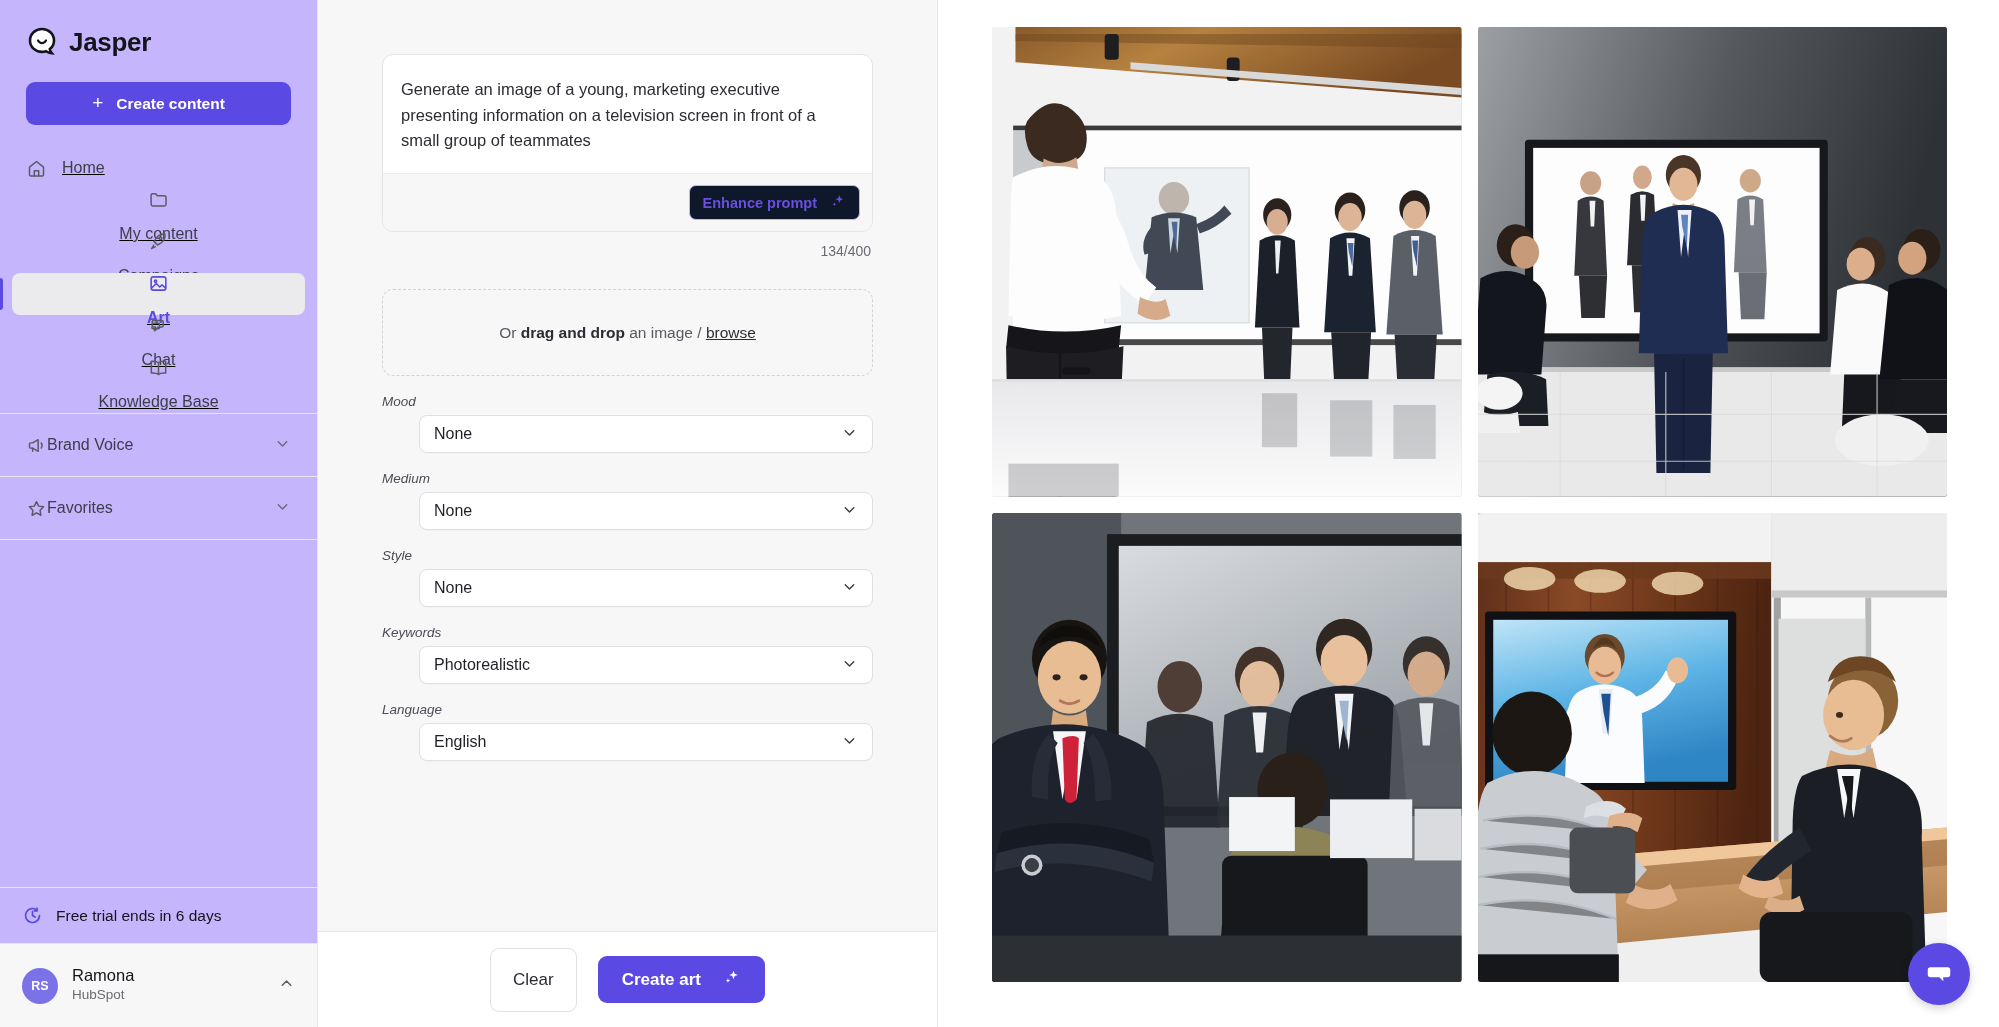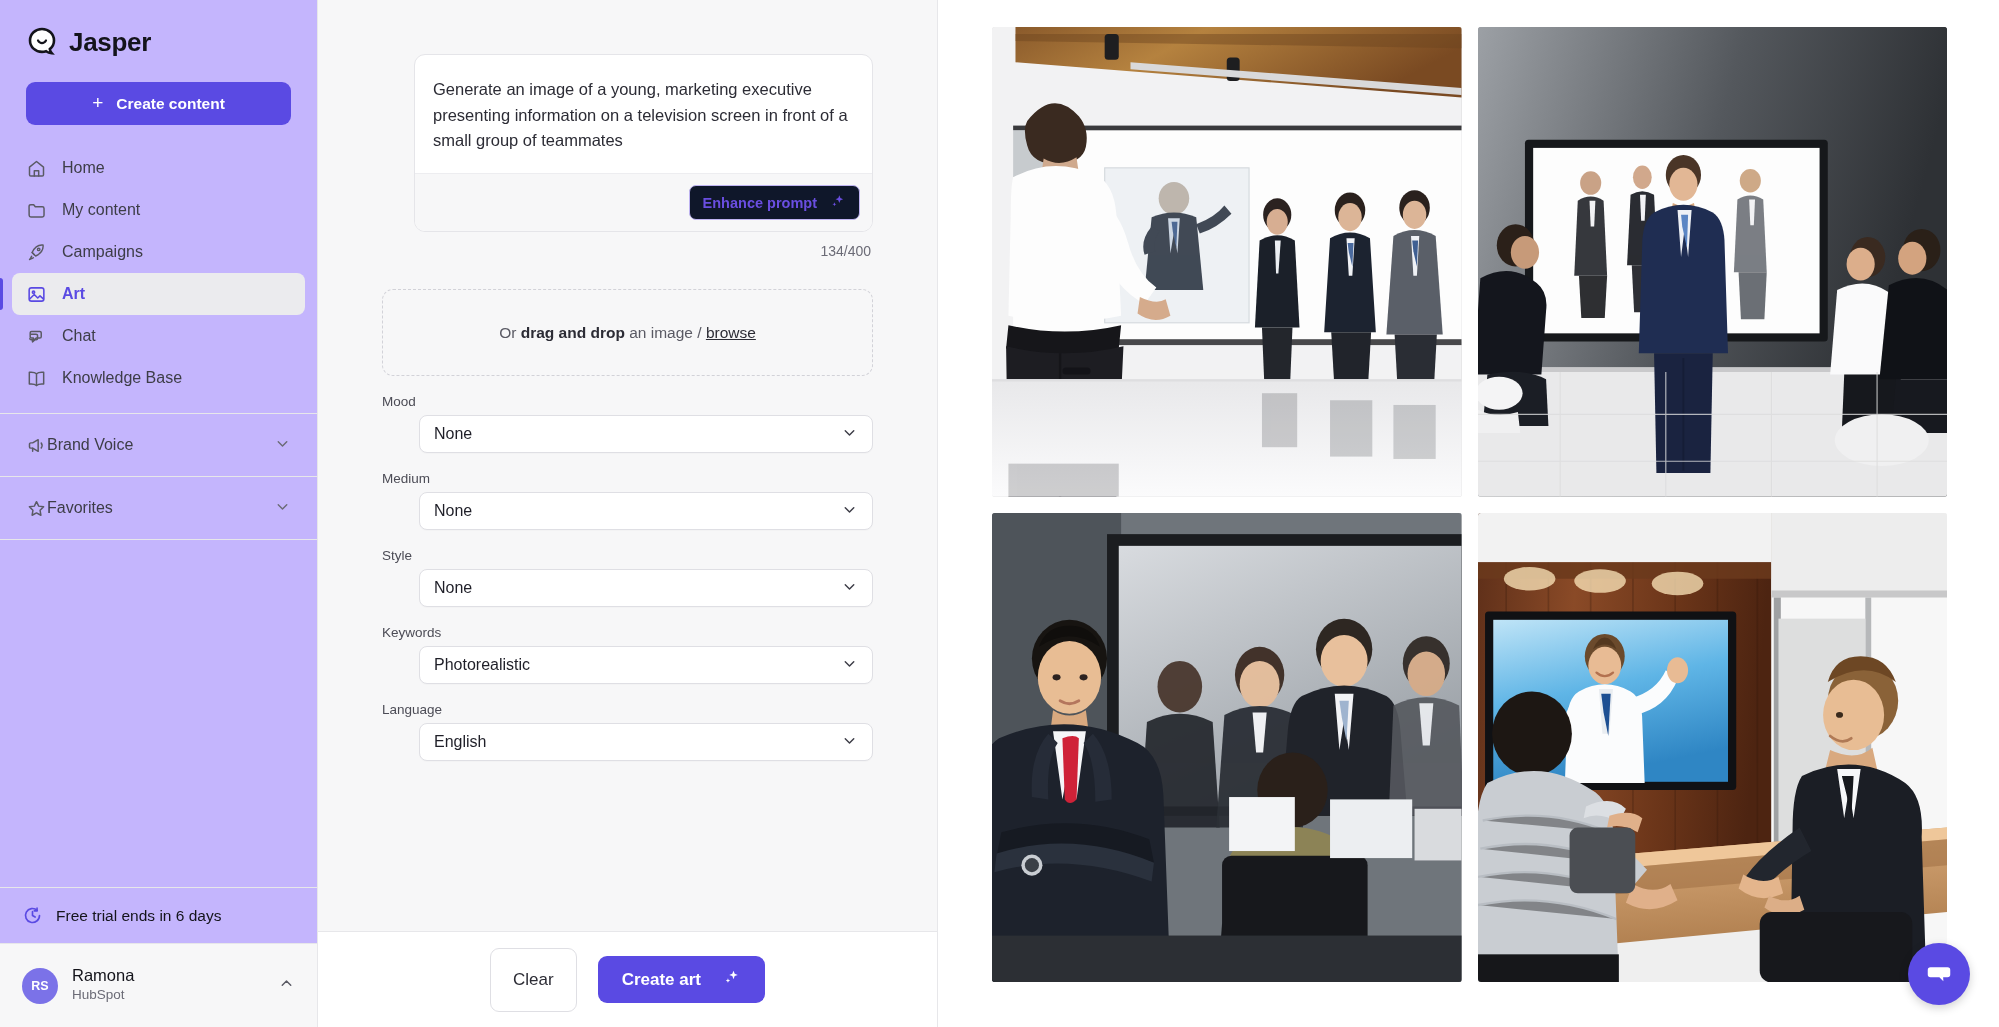--- a/index.html
+++ b/index.html
@@ -31,30 +31,30 @@
     background: #5a4ae3;
     border-radius: 9px;
     color: #fff;
     font-size: 15.5px; font-weight: 700;
     display: flex; align-items: center; justify-content: center; gap: 13px;
     cursor: pointer; border: none;
     font-family: "Liberation Sans", sans-serif;
   }
   .create-btn .plus { font-size: 19px; font-weight: 400; line-height: 1; margin-top: -2px;}
 
-  .nav { margin-top: 22px; padding: 0 12px; display: flex; flex-direction: column; }
+  .nav { margin-top: 22px; padding: 0 12px; display: flex; flex-direction: column; text-decoration: underline; }
   .nav-item {
     display: flex; align-items: center; gap: 15px;
     height: 42px; padding: 0 14px;
     border-radius: 8px;
     color: #3d3d47; font-size: 16px;
     cursor: pointer; position: relative;
     margin-bottom: 0px;
   }
-  .nav-item + .nav-item { margin-top: 0px; }
+  .nav-item + .nav-item { margin-top: 0px; flex-direction: column; }
   .nav-item.active { background: #ebebee; color: #5a4ae3; font-weight: 700; }
   .nav-item.active::before {
     content:""; position:absolute; left:-12px; top:5px; bottom:5px; width:3px;
     background:#5a4ae3; border-radius:0 3px 3px 0;
   }
   .nav-icon { width: 21px; height: 21px; flex: 0 0 21px; display:flex; align-items:center; justify-content:center;}
   .nav-icon svg { width: 21px; height: 21px; }
 
   .divider { height: 1px; background: #e7e7ea; margin: 14px 0 0 0; }
 
@@ -96,21 +96,20 @@
     display:flex; flex-direction:column; position:relative;
   }
   .center-scroll { flex:1 1 auto; overflow:hidden; padding: 0 64px; }
 
   .prompt-card {
     margin-top: 54px;
     background: #fff;
     border: 1px solid #e5e5e9;
     border-radius: 11px;
     overflow: hidden;
-    margin-left: 32px;
   }
   .prompt-text {
     padding: 22px 18px 6px 18px;
     font-size: 16.5px; line-height: 1.56; color: #2c2c35;
     min-height: 118px;
     outline: none;
   }
   .prompt-foot {
     background:#f7f7f8;
     border-top: 1px solid #ededf0;
@@ -130,21 +129,21 @@
     border: 1.5px dashed #d2d2d8;
     border-radius: 11px;
     height: 87px;
     display:flex; align-items:center; justify-content:center;
     font-size:15.5px; color:#5a5a64; cursor:pointer;
   }
   .dropzone b { color:#2c2c35; font-weight:700; }
   .dropzone u { color:#2c2c35; }
 
   .field { margin-top: 18px; }
-  .field-label { font-size:13.5px; color:#4c4c56; margin-bottom:6px; }
+  .field-label { font-size:13.5px; color:#4c4c56; margin-bottom:6px;font-style:italic; }
   .select {
     height: 38px; background:#fff;
     border:1px solid #dfdfe4; border-radius:8px;
     display:flex; align-items:center; padding: 0 14px;
     font-size:16px; color:#1f1f28; cursor:pointer;
     box-shadow: 0 1px 1px rgba(0,0,0,.02);
     margin-left: 37px;
   }
   .select .chev { margin-left:auto; color:#3d3d47; }
 

